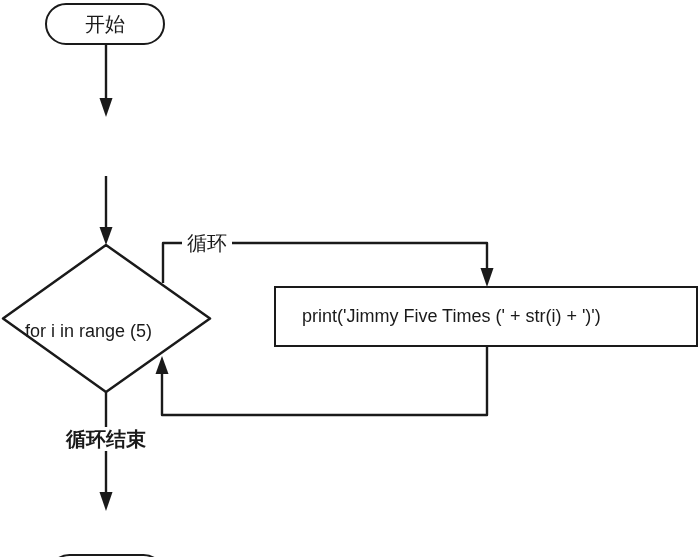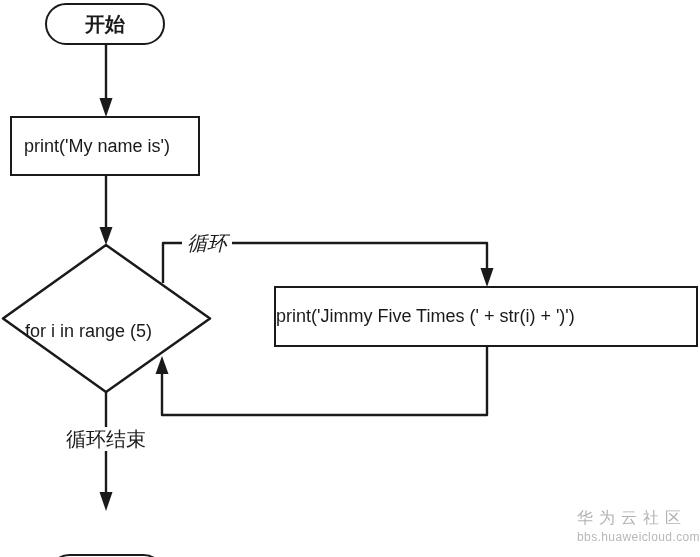--- a/index.html
+++ b/index.html
@@ -22,41 +22,41 @@
     border: 2.5px solid #1a1a1a;
     background: #ffffff;
     display: flex;
     align-items: center;
   }
   .stadium {
     border-radius: 22px;
     justify-content: center;
     font-size: 20px;
   }
-  .node-start  { left: 45px;  top: 3px;   width: 120px; height: 42px; font-weight: bold; }
+  .node-start  { left: 45px;  top: 3px;   width: 120px; height: 42px; }
   .node-end    { left: 48px;  top: 510px; width: 117px; height: 43px; margin-top: 44px; }
   .node-print-name  { left: 10px;  top: 116px; width: 190px; height: 60px; padding-left: 12px; font-size: 18px; }
-  .node-print-jimmy { left: 274px; top: 286px; width: 424px; height: 61px; font-size: 18px; }
+  .node-print-jimmy { left: 274px; top: 286px; width: 424px; height: 61px; padding-left: 26px; font-size: 18px; }
   .diamond-label {
     position: absolute;
     left: 25px; top: 320px;
     font-size: 18px;
     line-height: 22px;
     white-space: nowrap;
   }
   .edge-label {
     position: absolute;
     background: #ffffff;
     padding: 0 5px;
     font-size: 20px;
     line-height: 24px;
     white-space: nowrap;
   }
-  .label-loop     { left: 182px; top: 231px; font-style: italic; }
-  .label-loop-end { left: 61px;  top: 427px; }
+  .label-loop     { left: 182px; top: 231px; }
+  .label-loop-end { left: 61px;  top: 427px; font-weight: bold; }
   .watermark {
     position: absolute;
     left: 577px; top: 508px;
     color: #b0b3b2;
     white-space: nowrap;
   }
   .watermark-title { font-size: 16px; letter-spacing: 6px; line-height: 20px; }
   .watermark-url   { font-size: 12px; letter-spacing: 0.4px; line-height: 14px; margin-top: 2px; color: #b6b9b8; }
 </style>
 </head>
@@ -82,36 +82,29 @@
       <polygon points="480.5,268 493.5,268 487,287"></polygon>
       <polygon points="155.5,374 168.5,374 162,356"></polygon>
       <polygon points="99.5,492 112.5,492 106,511"></polygon>
     </g>
   </svg>
 
   <div class="node stadium node-start">
     <span>开始</span>
   </div>
 
-  <div class="node node-print-name">
-    <span>print('My name is')</span>
-  </div>
 
   <div class="diamond-label">for i in range (5)</div>
 
   <div class="node node-print-jimmy">
     <span>print('Jimmy Five Times (' + str(i) + ')')</span>
   </div>
 
   <div class="edge-label label-loop">循环</div>
 
   <div class="edge-label label-loop-end">循环结束</div>
 
   <div class="node stadium node-end">
     <span>结束</span>
   </div>
 
-  <div class="watermark">
-    <div class="watermark-title">华为云社区</div>
-    <div class="watermark-url">bbs.huaweicloud.com</div>
-  </div>
 
 </div>
 
 </body></html>

